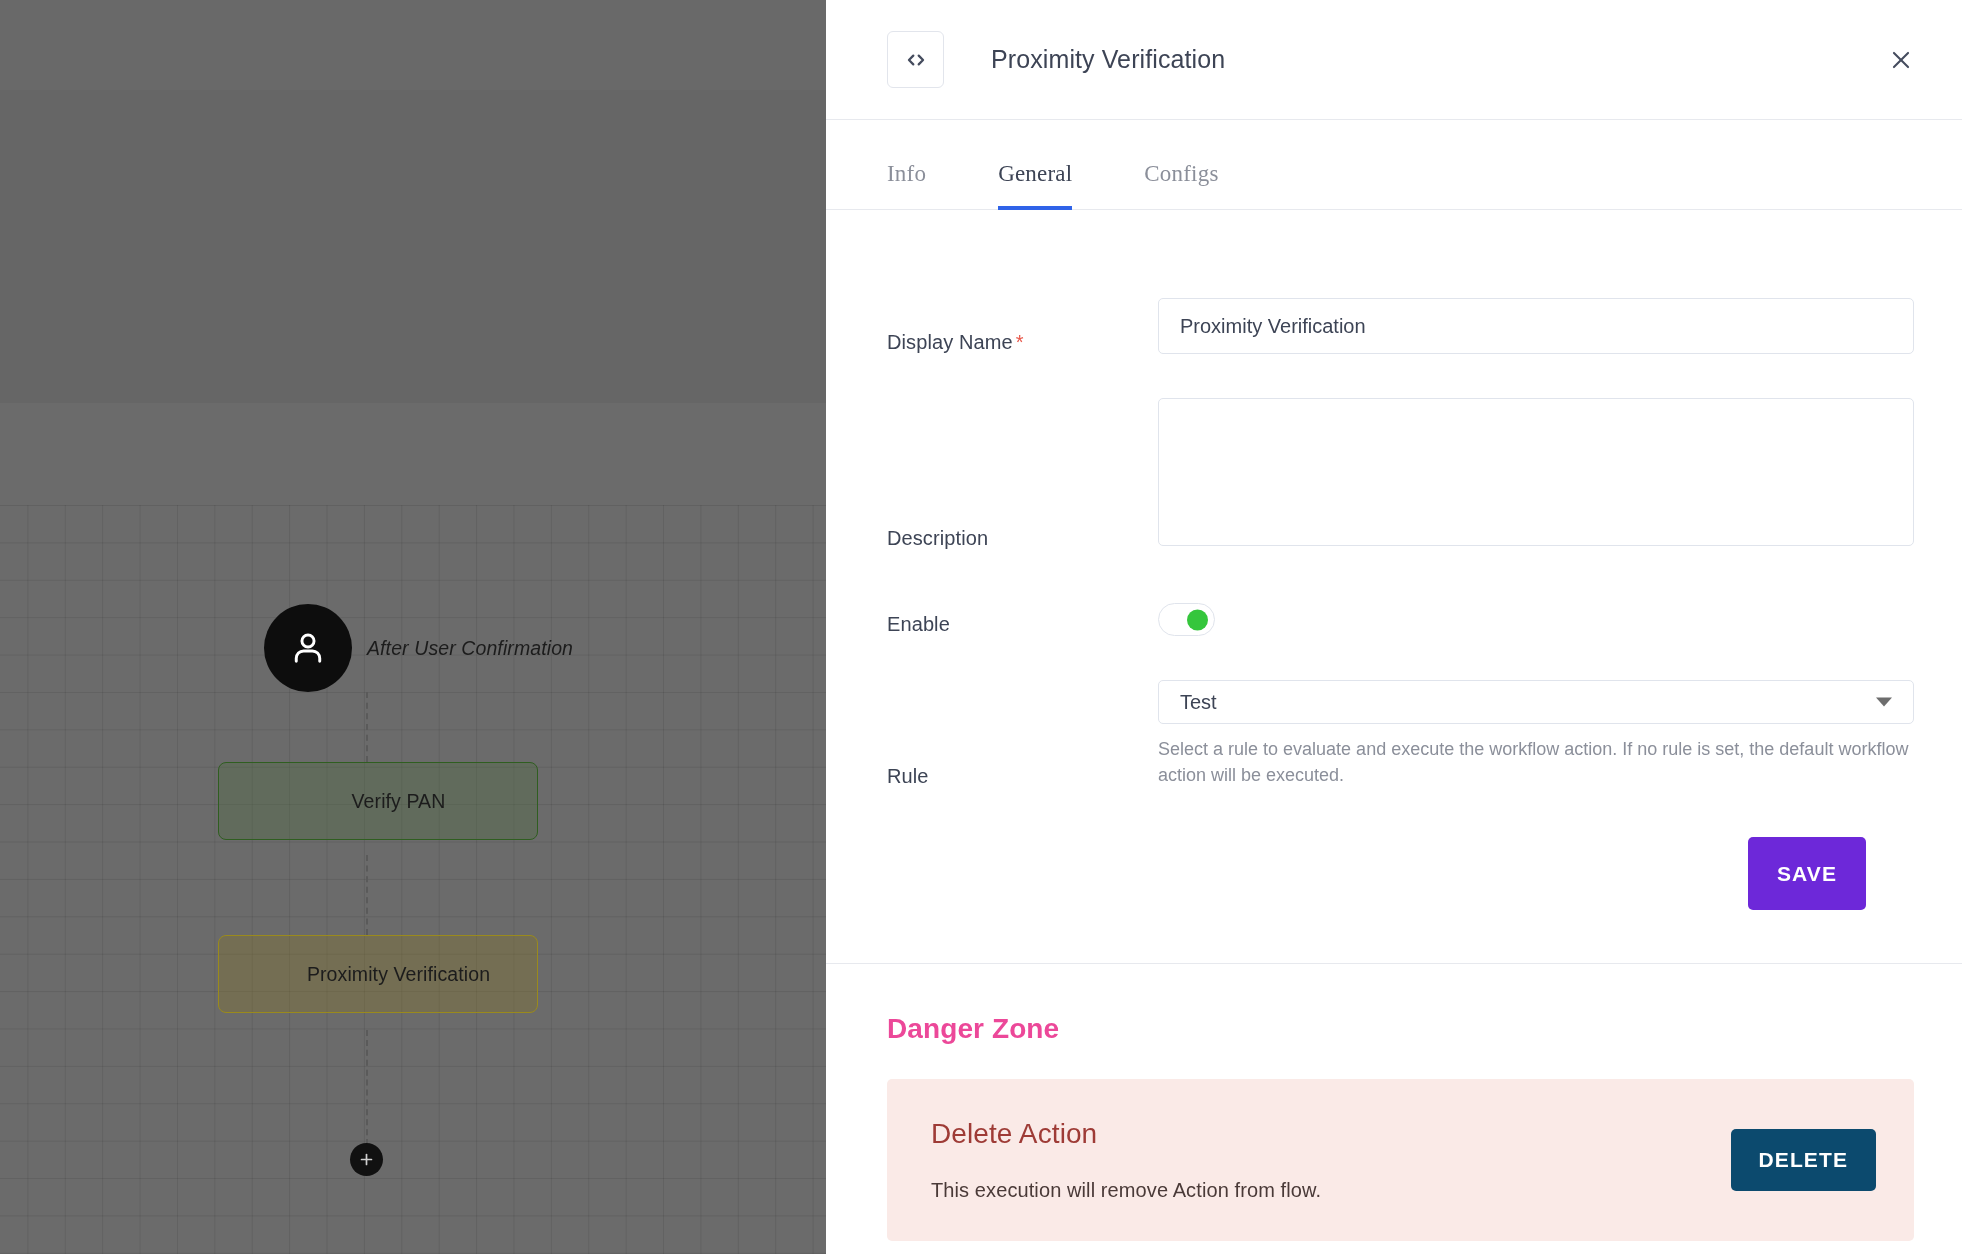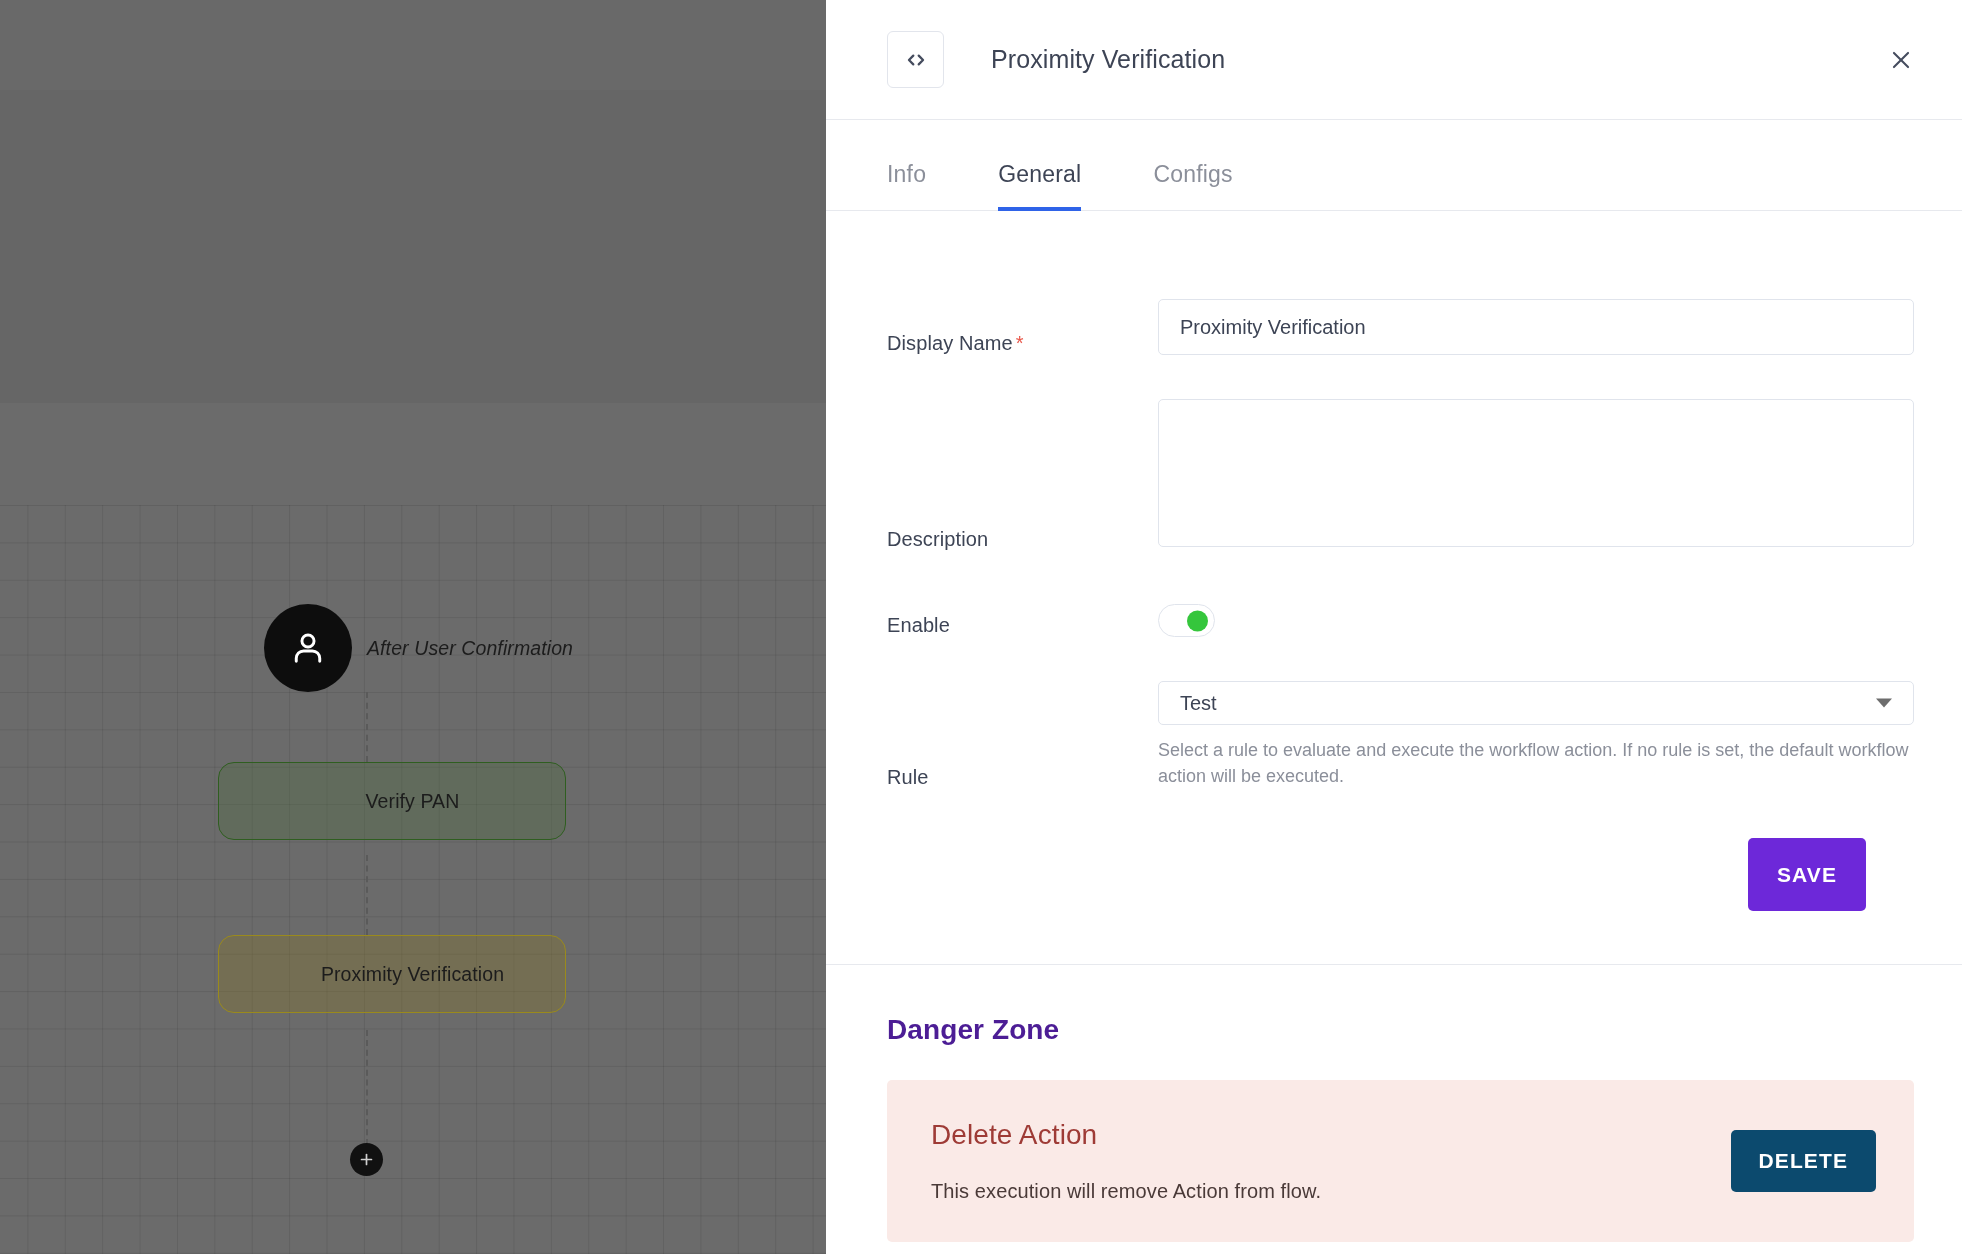--- a/index.html
+++ b/index.html
@@ -69,22 +69,22 @@
     border-left: 2px dashed #5a5a5a;
   }
   .conn-1 { top: 692px; height: 70px; }
   .conn-2 { top: 855px; height: 80px; }
   .conn-3 { top: 1030px; height: 125px; }
 
   
   .flow-node {
     position: absolute;
     left: 218px;
-    width: 348px; height: 78px;
-    border-radius: 16px;
+    width: 320px; height: 78px;
+    border-radius: 8px;
     display: flex; align-items: center; justify-content: center;
     font-size: 19.5px;
     color: #1c1c1c;
     letter-spacing: 0.1px;
     padding-left: 41px;
   }
   .node-verify-pan {
     top: 762px;
     background: rgba(77,110,58,0.30);
     border: 1px solid #2f5e20;
@@ -156,21 +156,21 @@
   }
   .tab {
     position: relative;
     font-size: 23px;
     padding: 8px 0 22px 0;
     margin-right: 72px;
     color: #8b8f9a;
     cursor: pointer;
     letter-spacing: 0.2px;
     background: none; border: none;
-    font-family: Liberation Sans, sans-serif;
+    font-family: Liberation Serif, serif;
   }
   .tab.active { color: #3d4455; }
   .tab.active::after {
     content: "";
     position: absolute;
     left: 0; right: 0; bottom: -1px;
     height: 4px;
     background: #2f63e8;
   }
 
@@ -297,21 +297,21 @@
     border-top: 1px solid #e7e9ee;
   }
 
   
   .danger {
     padding: 49px 48px 0 61px;
   }
   .danger-title {
     font-size: 28px;
     font-weight: bold;
-    color: #4c1d95;
+    color: #ec4899;
     letter-spacing: 0.1px;
   }
   .danger-box {
     margin-top: 34px;
     background: #faeae7;
     border-radius: 5px;
     padding: 30px 38px 30px 44px;
     display: flex;
     align-items: center;
     min-height: 162px;

